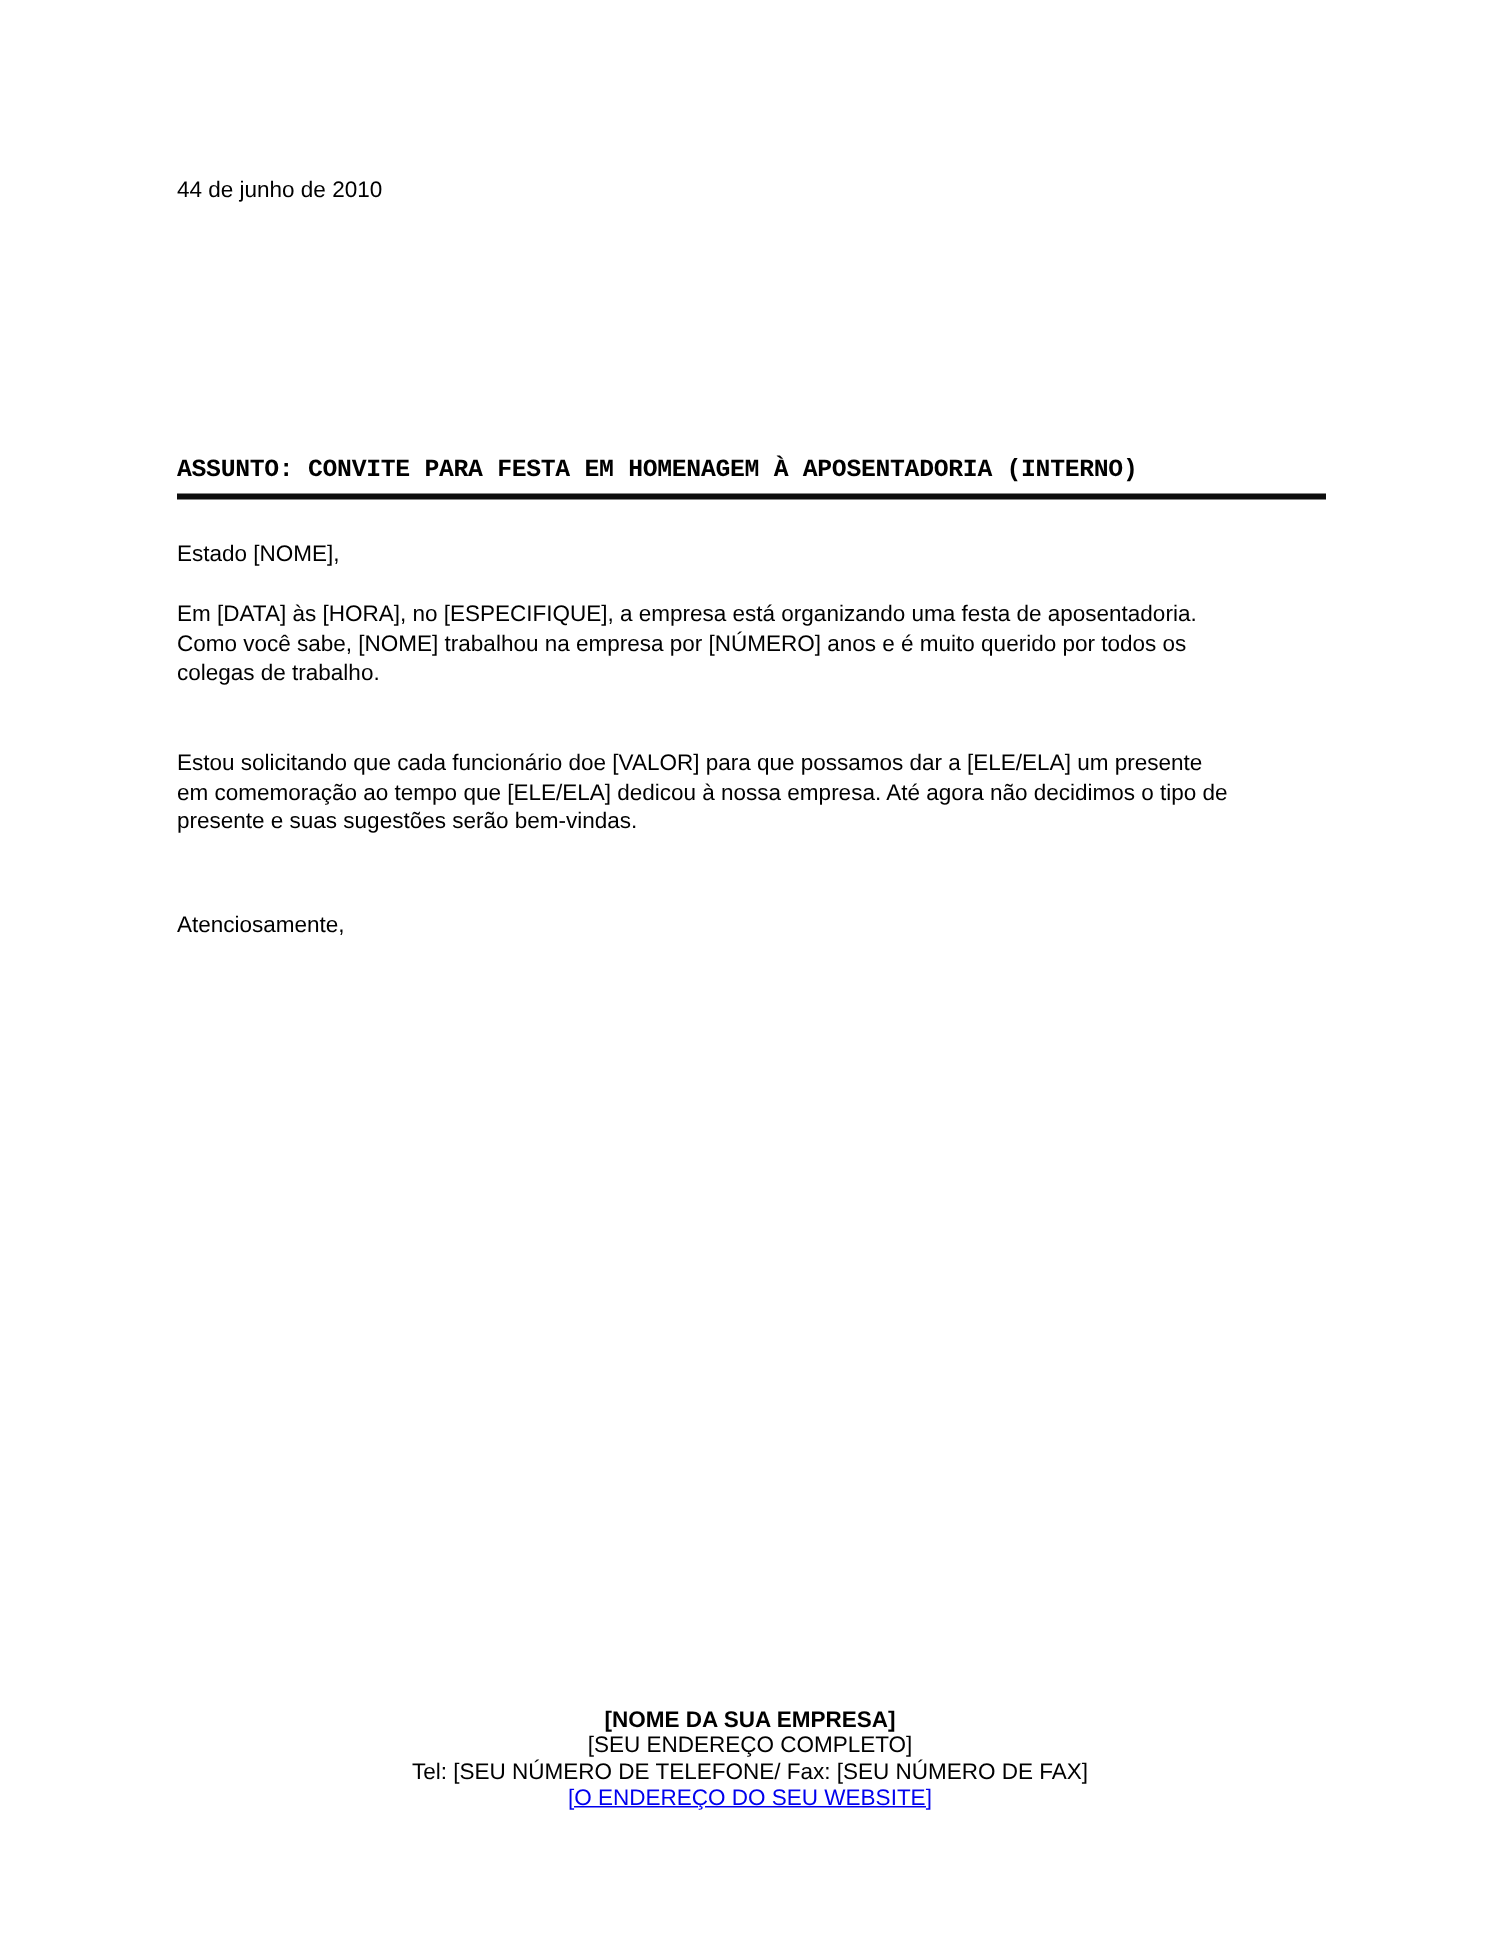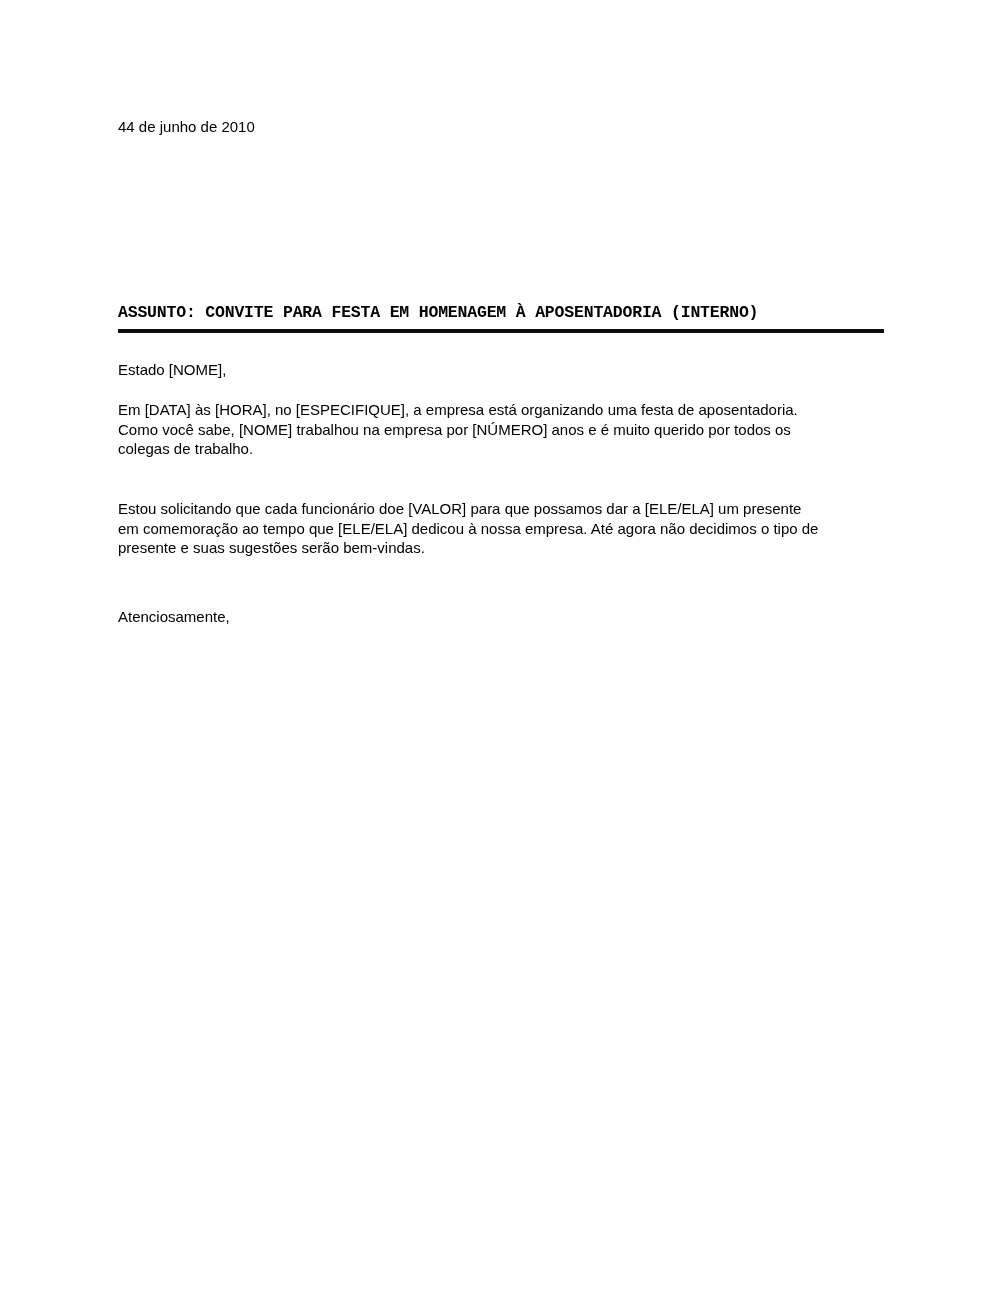--- a/index.html
+++ b/index.html
@@ -78,14 +78,22 @@
 colegas de trabalho.</div>
 
   <div class="abs body-paragraph para-2">Estou solicitando que cada funcionário doe [VALOR] para que possamos dar a [ELE/ELA] um presente
 em comemoração ao tempo que [ELE/ELA] dedicou à nossa empresa. Até agora não decidimos o tipo de
 presente e suas sugestões serão bem-vindas.</div>
 
 
   <div class="abs closing-line">Atenciosamente,</div>
 
 
+  <div class="footer-block">
+    <div class="footer-company">[NOME DA SUA EMPRESA]</div>
+    <div>[SEU ENDEREÇO COMPLETO]</div>
+    <div>Tel: [SEU NÚMERO DE TELEFONE/ Fax: [SEU NÚMERO DE FAX]</div>
+    <div class="footer-link-line">
+      <a href="#">[O ENDEREÇO DO SEU WEBSITE]</a>
+    </div>
+  </div>
 
 </div>
 
 </body></html>

